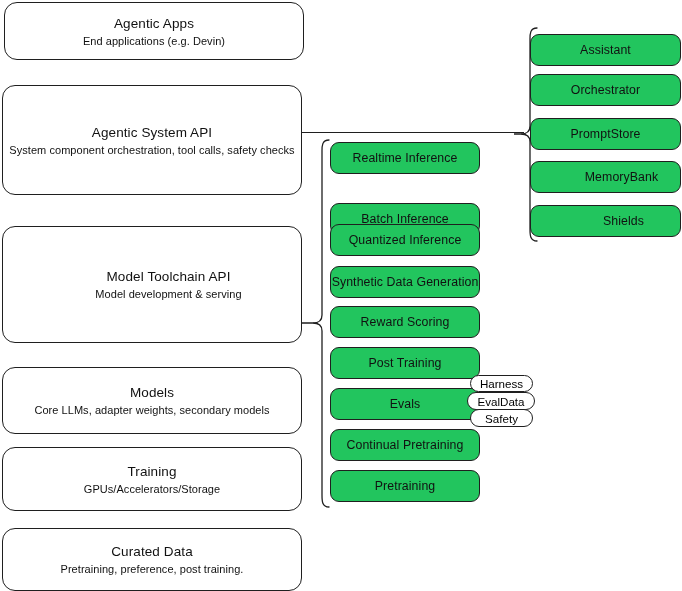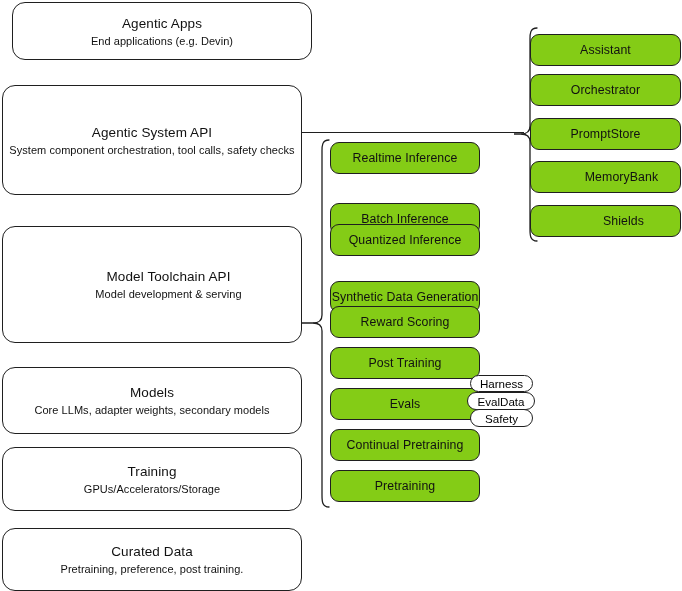--- a/index.html
+++ b/index.html
@@ -49,21 +49,21 @@
 
   
   .layer-box { border-radius: 13px; }
 
   
   .chip {
     position: absolute;
     box-sizing: border-box;
     border: 1.2px solid #1f1f1f;
     border-radius: 9px;
-    background: #84cc16;
+    background: #22c55e;
     display: flex;
     align-items: center;
     justify-content: center;
     font-size: 12.3px;
     color: #111111;
     letter-spacing: 0.1px;
   }
 
   
   .pill {
@@ -93,21 +93,21 @@
     position: absolute;
     z-index: 2;
   }
   .brace svg { display: block; }
 </style>
 </head>
 <body>
 
 <div id="canvas">
 
-  <div class="box layer-box" style="left:12px; top:2px; width:300px; height:58px;">
+  <div class="box layer-box" style="left:4px; top:2px; width:300px; height:58px;">
     <div class="title">Agentic Apps</div>
     <div class="subtitle">End applications (e.g. Devin)</div>
   </div>
 
   <div class="box layer-box" style="left:2px; top:85px; width:300px; height:110px;">
     <div class="title">Agentic System API</div>
     <div class="subtitle">System component orchestration, tool calls, safety checks</div>
   </div>
 
   <div class="box layer-box" style="left:2px; top:226px; width:300px; height:117px;padding-left:33px;">
@@ -148,21 +148,21 @@
 
   <div class="chip" style="left:330px; top:142px; width:150px; height:32px;">
     <span>Realtime Inference</span>
   </div>
   <div class="chip" style="left:330px; top:183px; width:150px; height:32px;margin-top:20px;">
     <span>Batch Inference</span>
   </div>
   <div class="chip" style="left:330px; top:224px; width:150px; height:32px;">
     <span>Quantized Inference</span>
   </div>
-  <div class="chip" style="left:330px; top:281px; width:150px; height:32px;">
+  <div class="chip" style="left:330px; top:266px; width:150px; height:32px;">
     <span>Synthetic Data Generation</span>
   </div>
   <div class="chip" style="left:330px; top:306px; width:150px; height:32px;">
     <span>Reward Scoring</span>
   </div>
   <div class="chip" style="left:330px; top:347px; width:150px; height:32px;">
     <span>Post Training</span>
   </div>
   <div class="chip" style="left:330px; top:388px; width:150px; height:32px;">
     <span>Evals</span>

